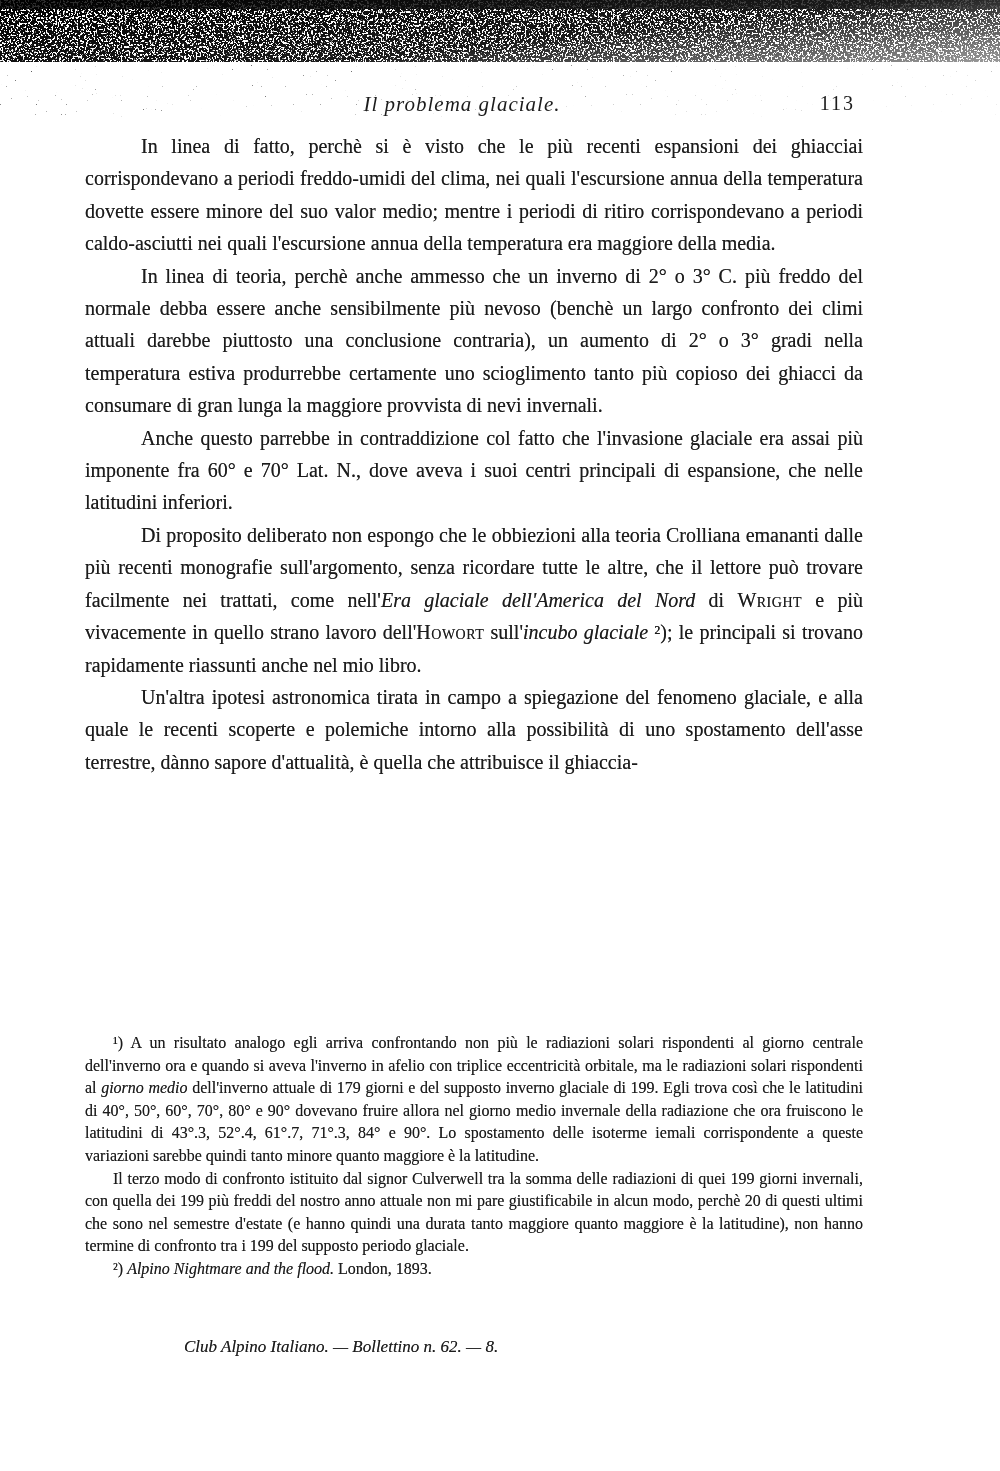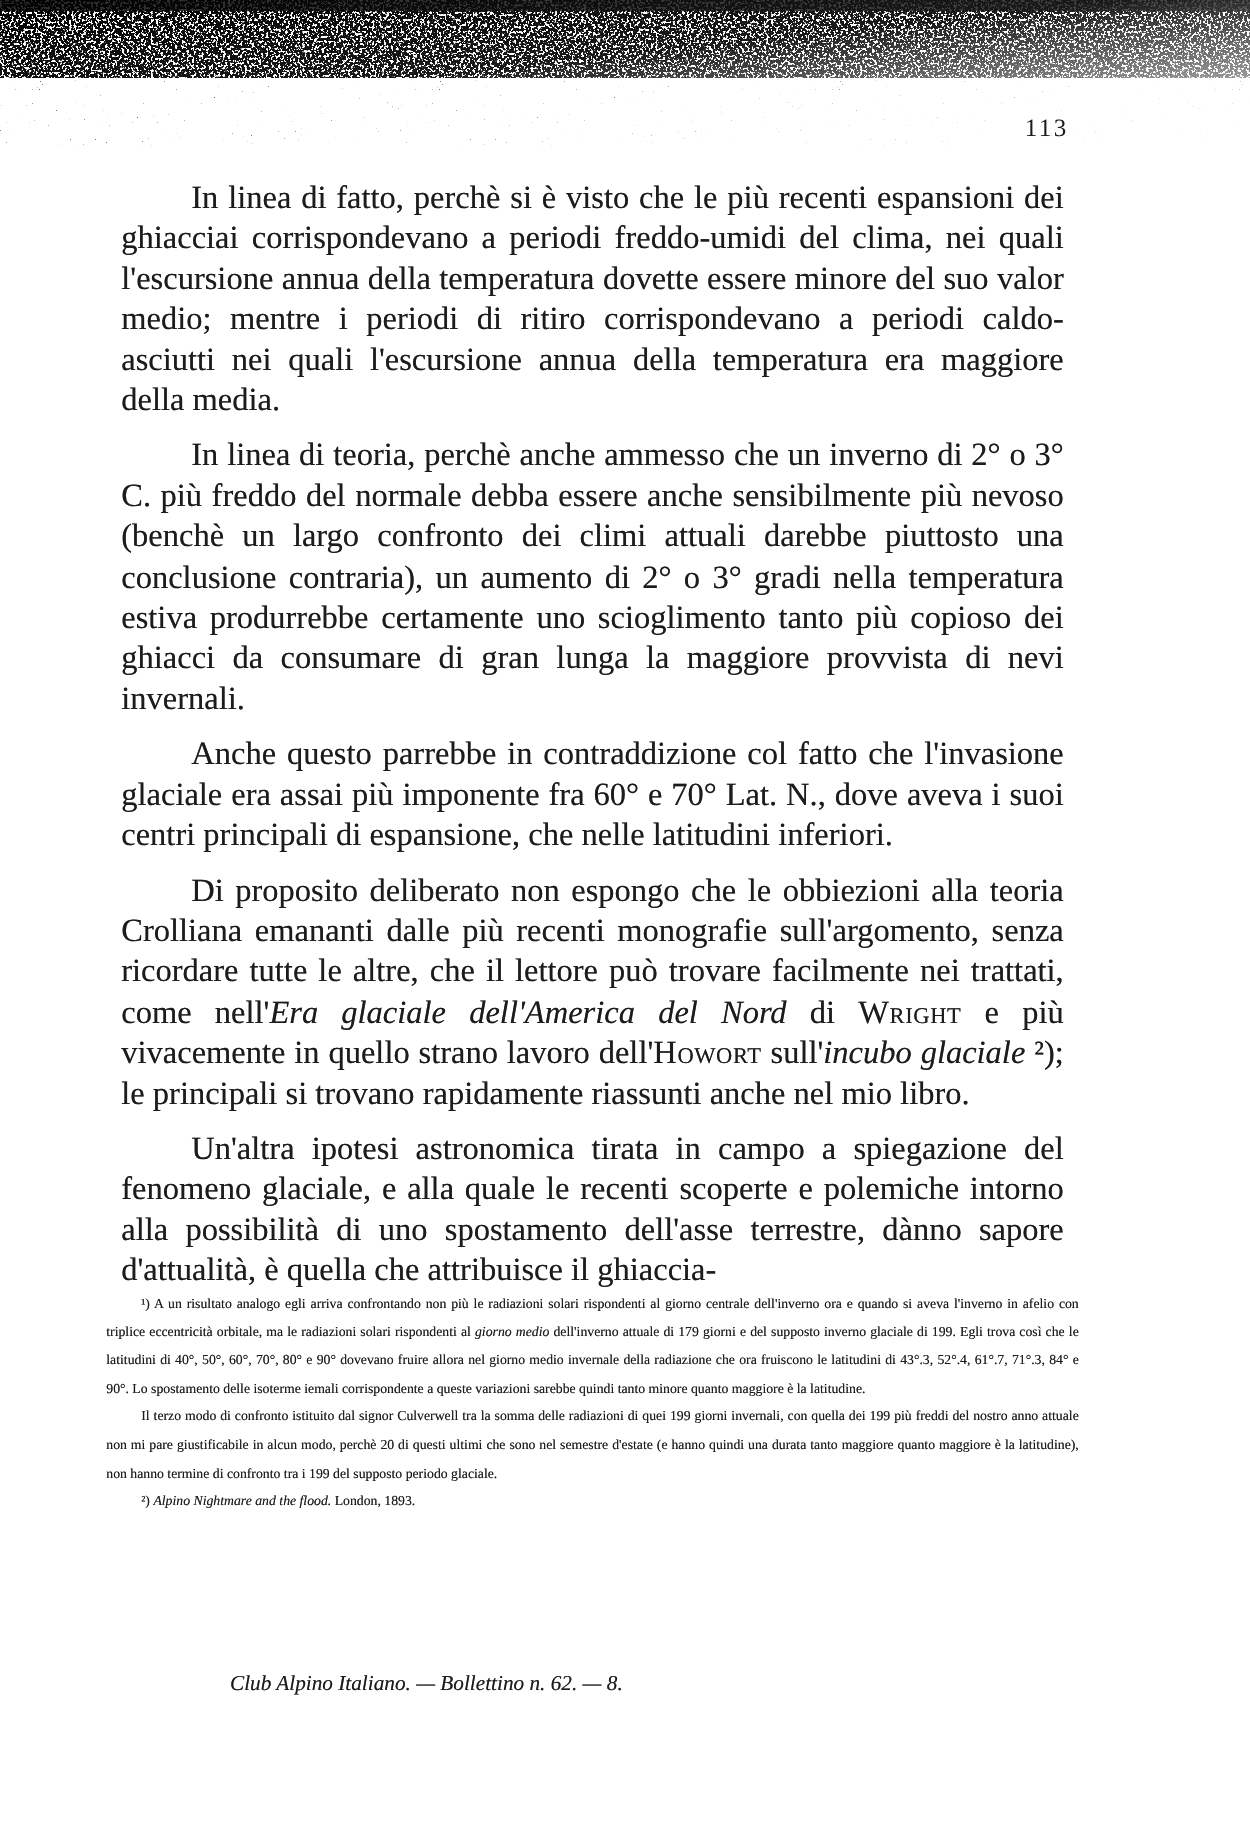--- a/index.html
+++ b/index.html
@@ -29,32 +29,32 @@
   .page-number {
     position: absolute; right: 8px; top: 0;
     font-size: 20px; letter-spacing: 2px;
   }
 
   
   .body-text {
     position: absolute; top: 130px; left: 85px; width: 778px;
   }
   .body-text p {
-    margin: 12px; text-align: justify; text-indent: 56px;
-    font-size: 26px; line-height: 32.4px;
+    margin: 0; text-align: justify; text-indent: 56px;
+    font-size: 20px; line-height: 32.4px;
     text-shadow: 0 0 0.5px rgba(20,20,20,.65);
   }
 
   
   .footnotes {
     position: absolute; top: 1032px; left: 85px; width: 778px;
   }
   .footnotes p {
     margin: 0; text-align: justify; text-indent: 28px;
-    font-size: 11px; line-height: 22.6px;
+    font-size: 16px; line-height: 22.6px;
     text-shadow: 0 0 0.4px rgba(20,20,20,.6);
   }
 
   .imprint {
     position: absolute; top: 1337px; left: 184px;
     font-style: italic; font-size: 17px;
     text-shadow: 0 0 0.4px rgba(20,20,20,.6);
   }
 
   .it { font-style: italic; }
@@ -96,20 +96,21 @@
     <defs>
       <filter id="nzPage" x="0" y="0" width="100%" height="100%">
         <feTurbulence type="fractalNoise" baseFrequency="0.93" numOctaves="2" seed="47" stitchTiles="stitch"></feTurbulence>
         <feColorMatrix type="matrix" values="0 0 0 0 0  0 0 0 0 0  0 0 0 0 0  0 0 0 10 -9.3"></feColorMatrix>
       </filter>
     </defs>
     <rect width="1000" height="1471" filter="url(#nzPage)"></rect>
   </svg>
 
   <div class="header">
+    <span class="running-title">Il problema glaciale.</span>
     <span class="page-number">113</span>
   </div>
 
   <div class="body-text" id="body-paragraphs">
       <p><span>In linea di fatto, perchè si è visto che le più recenti espansioni dei ghiacciai corrispondevano a periodi freddo-umidi del clima, nei quali l'escursione annua della temperatura dovette essere minore del suo valor medio; mentre i periodi di ritiro corrispondevano a periodi caldo-asciutti nei quali l'escursione annua della temperatura era maggiore della media.</span></p>
       <p><span>In linea di teoria, perchè anche ammesso che un inverno di 2° o 3° C. più freddo del normale debba essere anche sensibilmente più nevoso (benchè un largo confronto dei climi attuali darebbe piuttosto una conclusione contraria), un aumento di 2° o 3° gradi nella temperatura estiva produrrebbe certamente uno scioglimento tanto più copioso dei ghiacci da consumare di gran lunga la maggiore provvista di nevi invernali.</span></p>
       <p><span>Anche questo parrebbe in contraddizione col fatto che l'invasione glaciale era assai più imponente fra 60° e 70° Lat. N., dove aveva i suoi centri principali di espansione, che nelle latitudini inferiori.</span></p>
       <p><span>Di proposito deliberato non espongo che le obbiezioni alla teoria Crolliana emananti dalle più recenti monografie sull'argomento, senza ricordare tutte le altre, che il lettore può trovare facilmente nei trattati, come nell'</span><span class="it">Era glaciale dell'America del Nord</span><span> di </span><span class="sc">Wright</span><span> e più vivacemente in quello strano lavoro dell'</span><span class="sc">Howort</span><span> sull'</span><span class="it">incubo glaciale</span><span> ²); le principali si trovano rapidamente riassunti anche nel mio libro.</span></p>
       <p><span>Un'altra ipotesi astronomica tirata in campo a spiegazione del fenomeno glaciale, e alla quale le recenti scoperte e polemiche intorno alla possibilità di uno spostamento dell'asse terrestre, dànno sapore d'attualità, è quella che attribuisce il ghiaccia-</span></p>
     </div>

